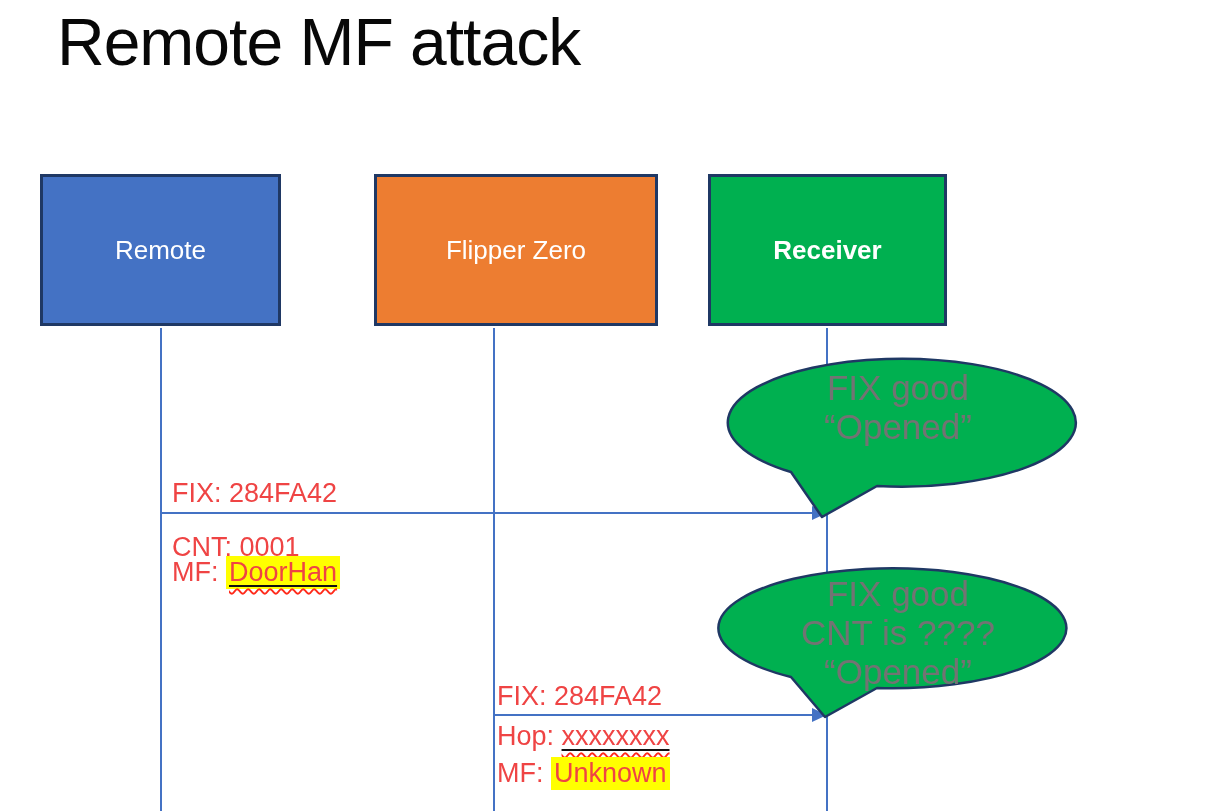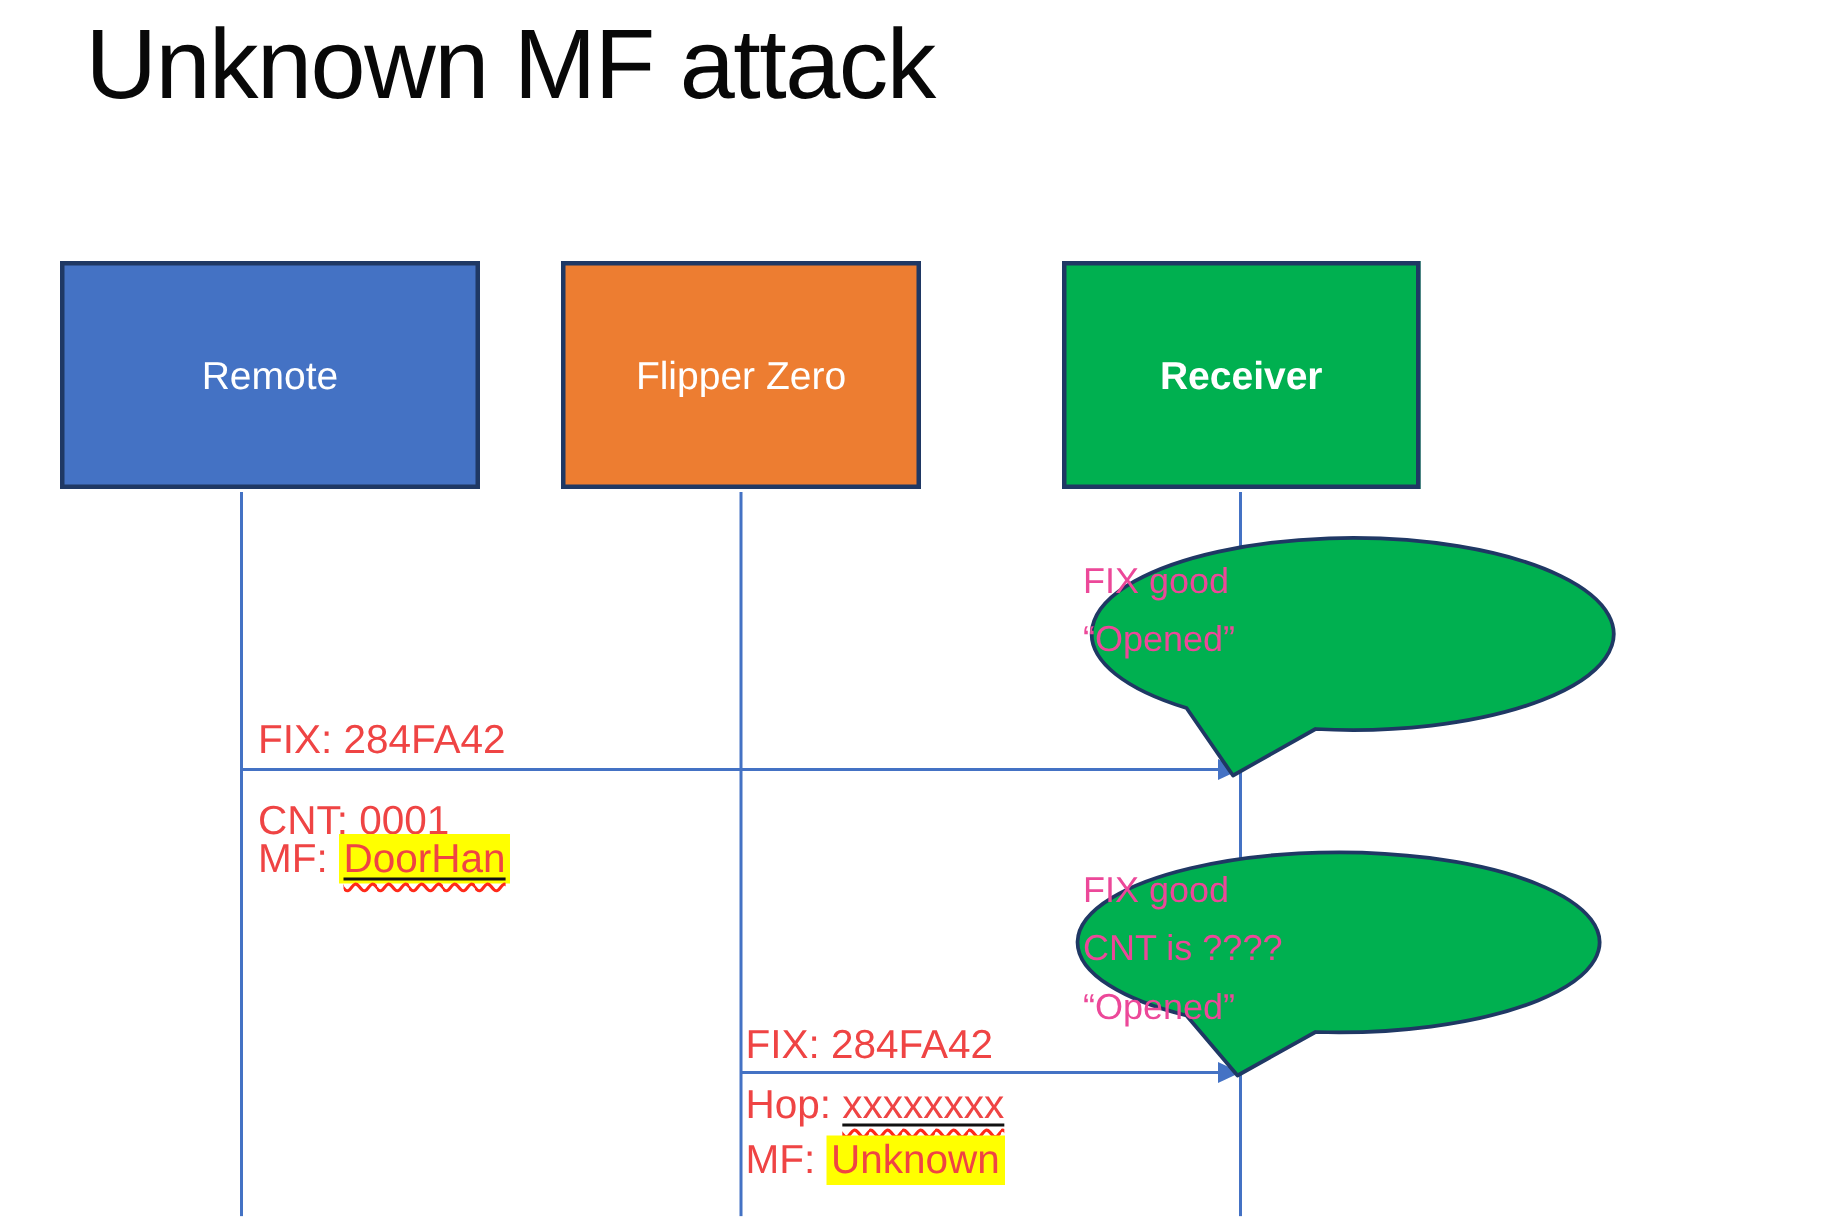--- a/index.html
+++ b/index.html
@@ -26,22 +26,22 @@
     top: 174px;
     height: 152px;
     border: 3px solid #1F3864;
     box-sizing: border-box;
     display: flex;
     align-items: center;
     justify-content: center;
     color: #ffffff;
     font-size: 26px;
   }
-  .actor-remote   { left: 40px;  width: 280px; background: #4472C4; }
-  .actor-flipper  { left: 374px; width: 240px; background: #ED7D31; }
+  .actor-remote   { left: 40px;  width: 241px; background: #4472C4; }
+  .actor-flipper  { left: 374px; width: 284px; background: #ED7D31; }
   .actor-receiver { left: 708px; width: 239px; background: #00B050; font-weight: bold; }
 
   .lifeline {
     top: 328px;
     width: 2px;
     height: 483px;
     background: #4472C4;
   }
   .lifeline-remote   { left: 160px; }
   .lifeline-flipper  { left: 493px; }
@@ -89,37 +89,37 @@
 
   .bubble-svg { overflow: visible; }
   .bubble-path {
     fill: #00B050;
     stroke: #1F3864;
     stroke-width: 2.5;
     stroke-linejoin: round;
   }
   .bubble-text {
     width: 352px;
-    text-align: left;
-    color: #ec4899;
-    font-size: 24px;
+    text-align: center;
+    color: #737373;
+    font-size: 35px;
     line-height: 39px;
     white-space: nowrap;
   }
   .bubble1-text { left: 722px; top: 368px; }
   .bubble2-text { left: 722px; top: 574px; }
   .bubble1-svg { left: 712px; top: 352px; }
   .bubble2-svg { left: 712px; top: 556px; }
 </style>
 </head>
 <body>
 
 <div class="slide">
 
-  <div class="abs slide-title">Unknown MF attack</div>
+  <div class="abs slide-title">Remote MF attack</div>
 
   <div class="abs actor-box actor-remote">
     <span>Remote</span>
   </div>
   <div class="abs actor-box actor-flipper">
     <span>Flipper Zero</span>
   </div>
   <div class="abs actor-box actor-receiver">
     <span>Receiver</span>
   </div>

